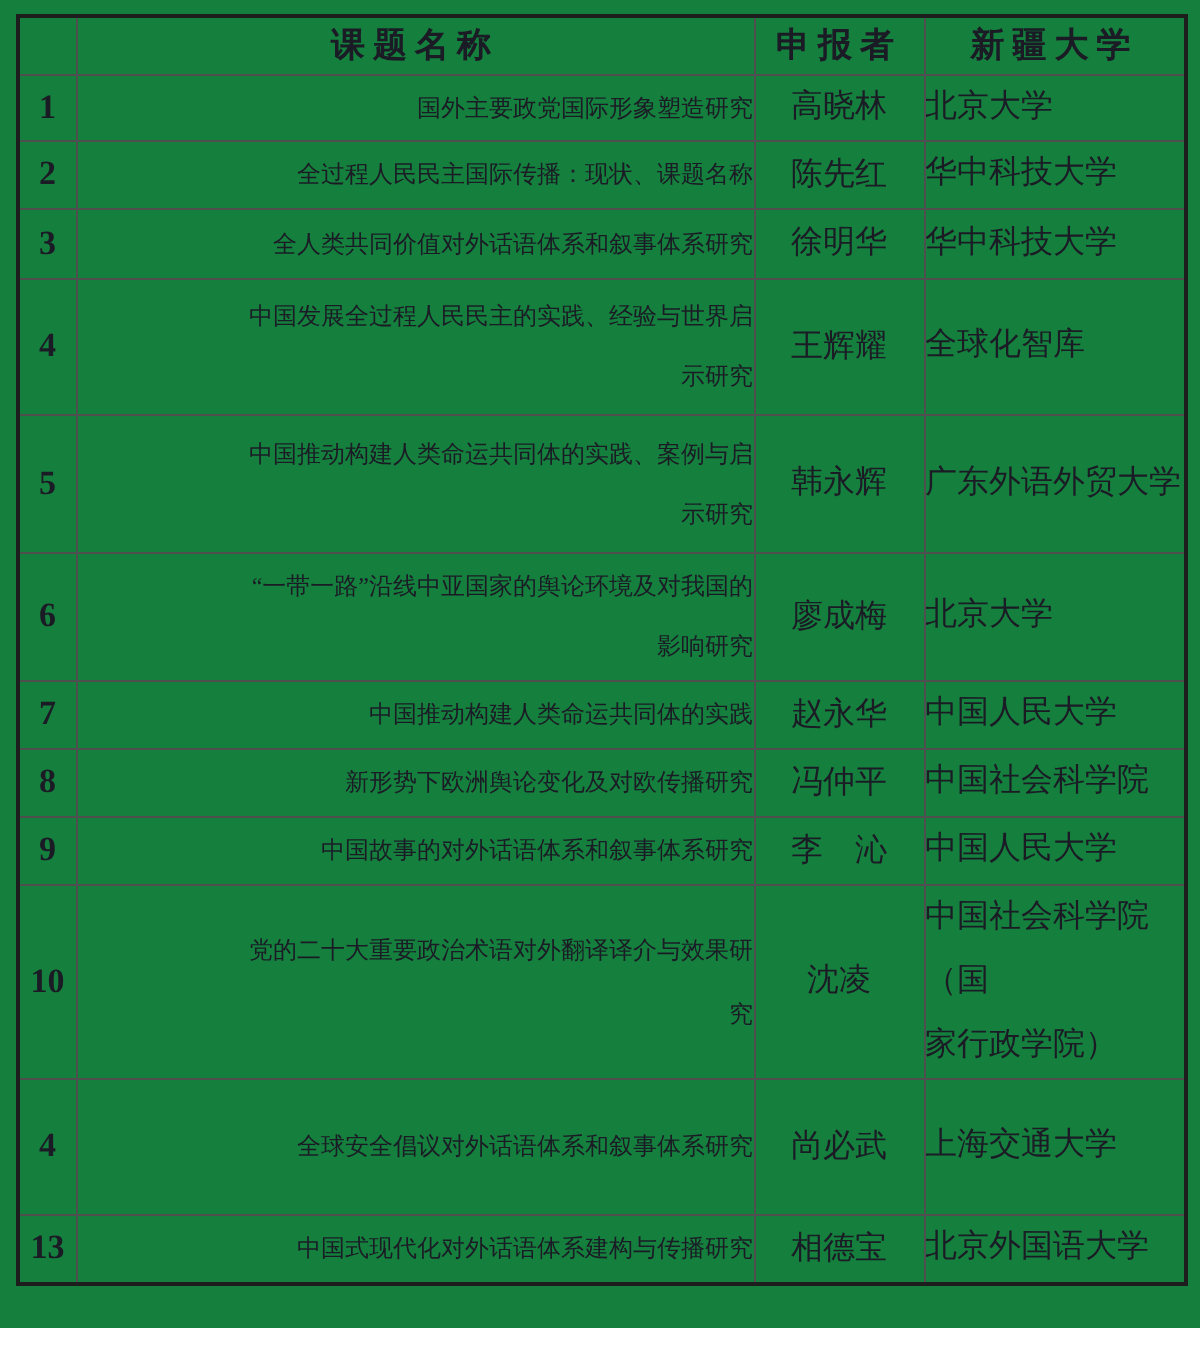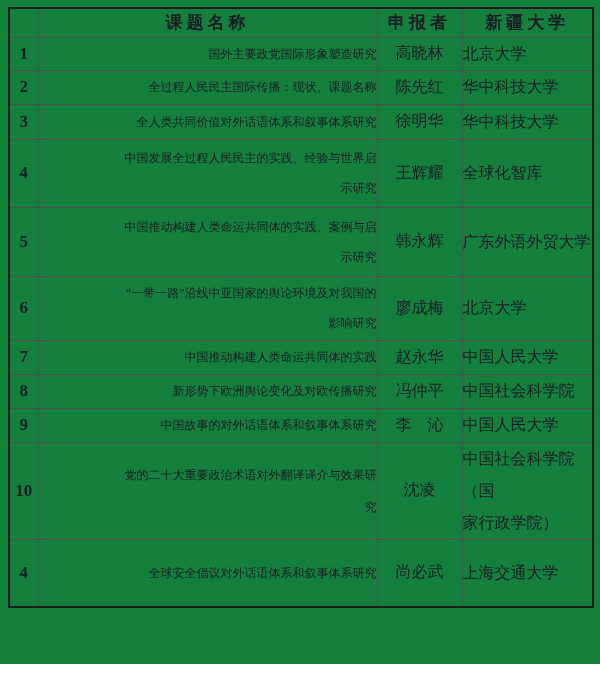--- a/index.html
+++ b/index.html
@@ -152,15 +152,21 @@
         <td class="name">沈凌</td>
         <td class="unit spread">中国社会科学院（国
 家行政学院）</td>
       </tr>
       <tr style="height:68px">
         <td class="num">4</td>
         <td class="topic">全球安全倡议对外话语体系和叙事体系研究</td>
         <td class="name">尚必武</td>
         <td class="unit">上海交通大学</td>
       </tr>
+      <tr style="height:35px">
+        <td class="num">13</td>
+        <td class="topic">中国式现代化对外话语体系建构与传播研究</td>
+        <td class="name">相德宝</td>
+        <td class="unit">北京外国语大学</td>
+      </tr>
     </tbody>
   </table>
 </div>
 
 </body></html>

